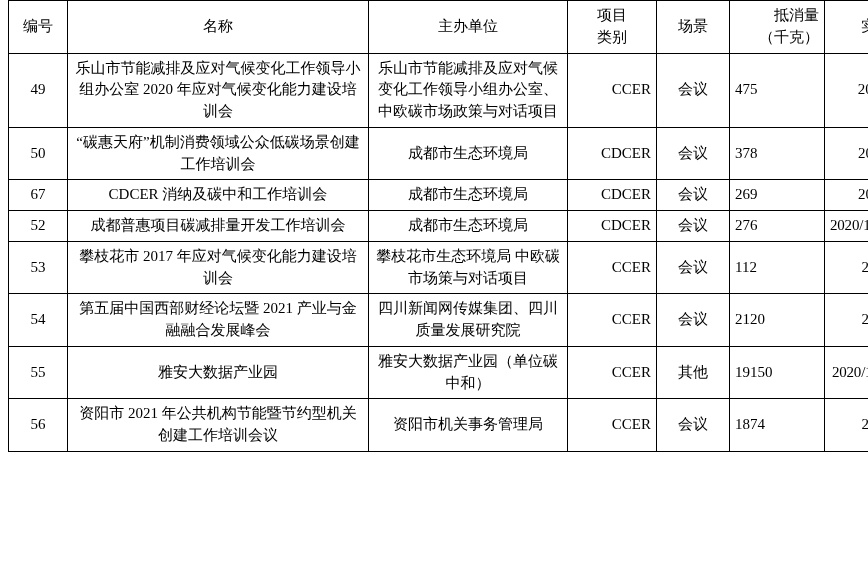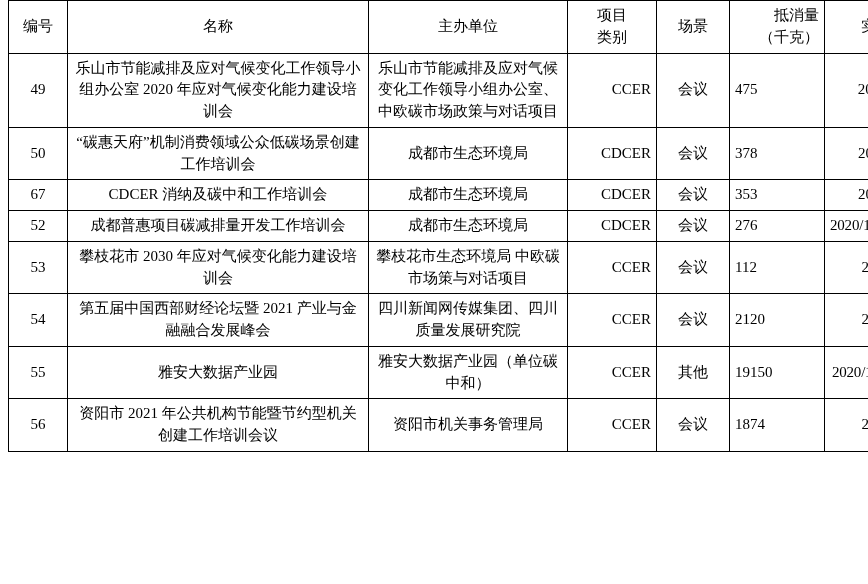--- a/index.html
+++ b/index.html
@@ -96,35 +96,35 @@
         <td class="col-scene">会议</td>
         <td class="col-offset">378</td>
         <td class="col-date">2020/11/12</td>
       </tr>
       <tr>
         <td class="col-id">67</td>
         <td class="col-name">CDCER 消纳及碳中和工作培训会</td>
         <td class="col-org">成都市生态环境局</td>
         <td class="col-type">CDCER</td>
         <td class="col-scene">会议</td>
-        <td class="col-offset">353</td>
+        <td class="col-offset">269</td>
         <td class="col-date">2020/11/27</td>
       </tr>
       <tr>
         <td class="col-id">52</td>
         <td class="col-name">成都普惠项目碳减排量开发工作培训会</td>
         <td class="col-org">成都市生态环境局</td>
         <td class="col-type">CDCER</td>
         <td class="col-scene">会议</td>
         <td class="col-offset">276</td>
         <td class="col-date">2020/11/302020/12/1</td>
       </tr>
       <tr>
         <td class="col-id">53</td>
-        <td class="col-name">攀枝花市 2030 年应对气候变化能力建设培训会</td>
+        <td class="col-name">攀枝花市 2017 年应对气候变化能力建设培训会</td>
         <td class="col-org">攀枝花市生态环境局  中欧碳市场策与对话项目</td>
         <td class="col-type">CCER</td>
         <td class="col-scene">会议</td>
         <td class="col-offset">112</td>
         <td class="col-date">2021/1/13</td>
       </tr>
       <tr>
         <td class="col-id">54</td>
         <td class="col-name">第五届中国西部财经论坛暨 2021 产业与金融融合发展峰会</td>
         <td class="col-org">四川新闻网传媒集团、四川质量发展研究院</td>

